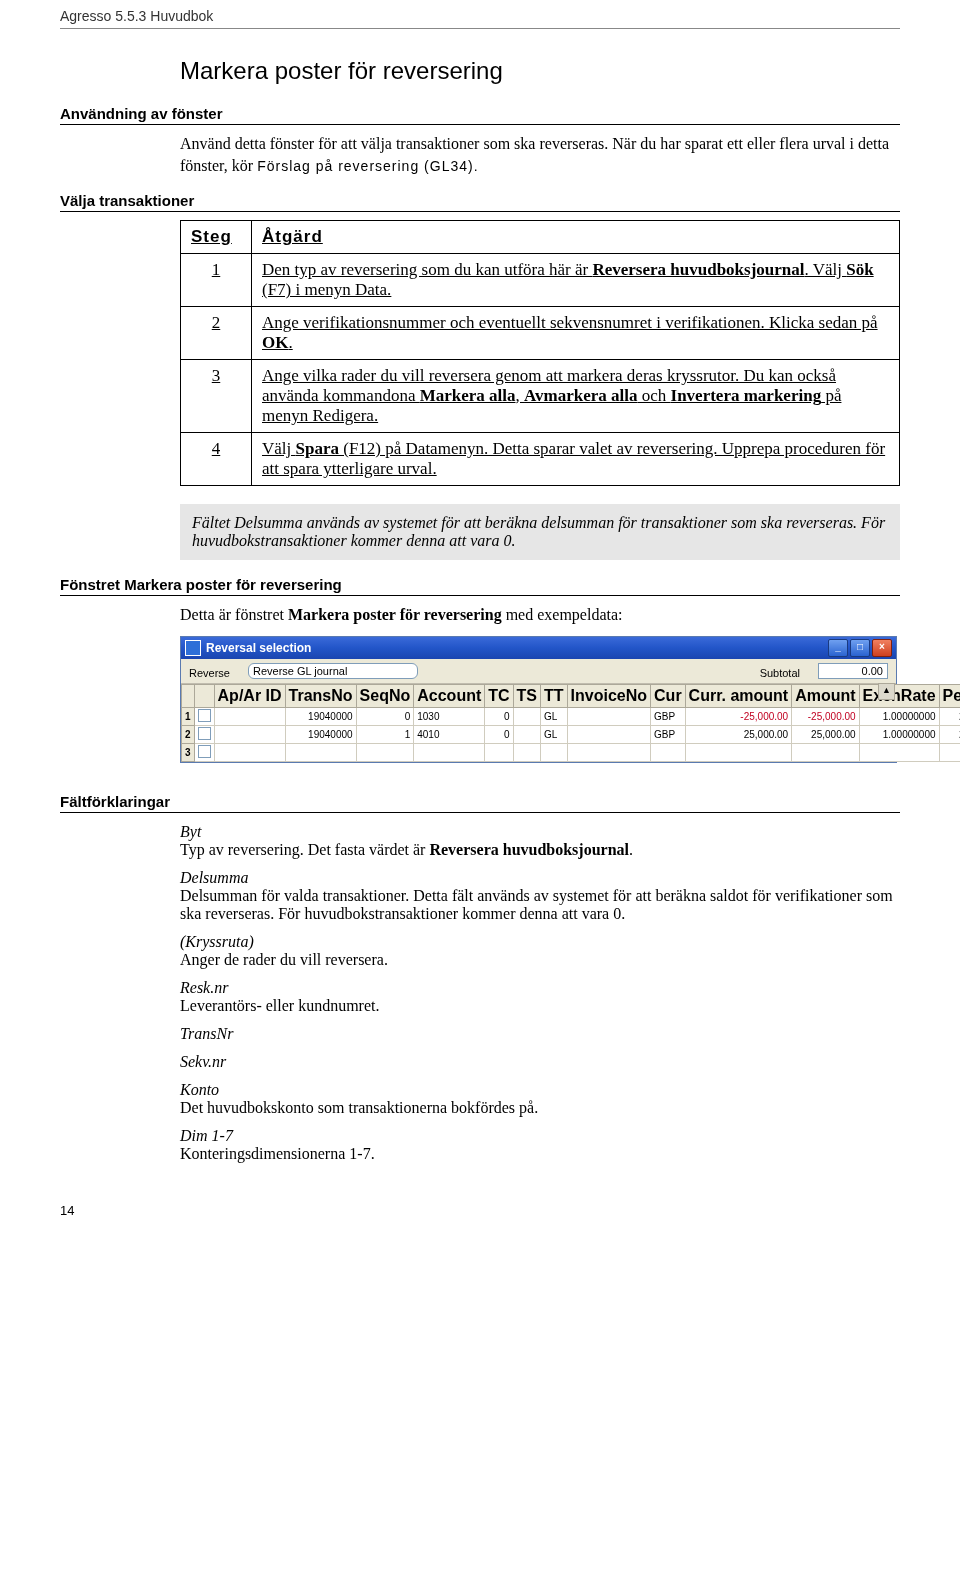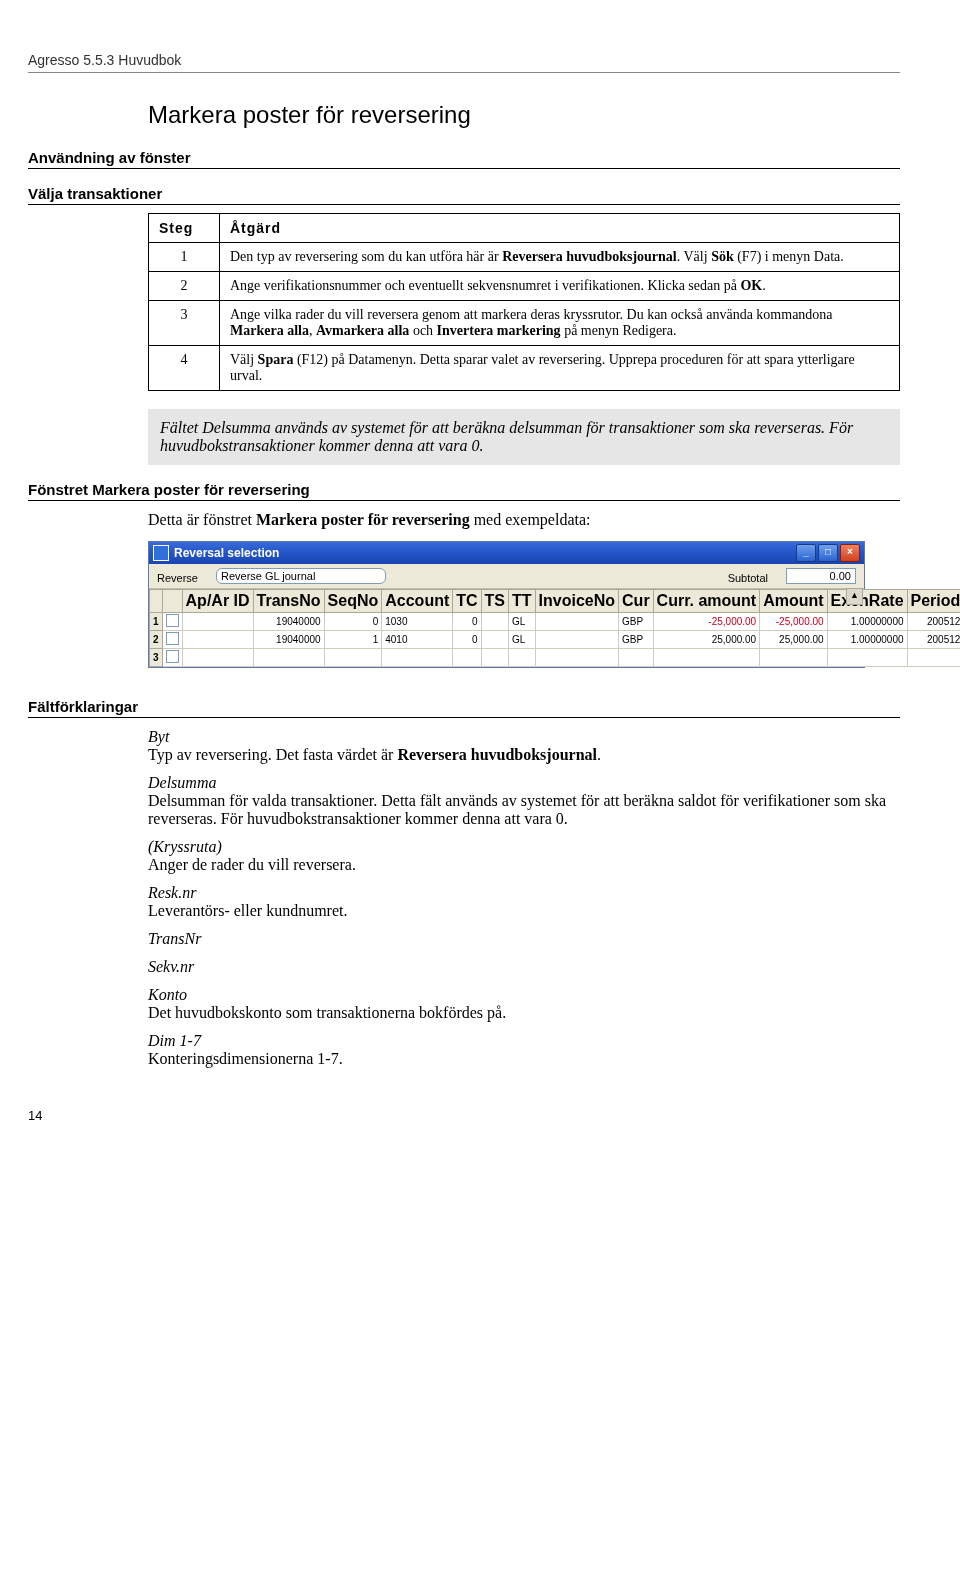--- a/index.html
+++ b/index.html
@@ -5,22 +5,21 @@
   body {
     margin: 0;
     padding: 0;
     font-family: "Times New Roman", Times, serif;
     font-size: 16px;
     color: #000;
     background: #fff;
     width: 960px;
   }
   .page {
-    padding: 0 60px 40px 28px;
-    margin-top: 44px;
+    padding: 0 60px 40px 60px;
   }
   .header {
     font-family: Arial, Helvetica, sans-serif;
     font-size: 14px;
     color: #333;
     padding: 8px 0 4px 0;
     border-bottom: 1px solid #888;
     margin-bottom: 28px;
   }
   h1.title {
@@ -45,21 +44,22 @@
   table.steps {
     border-collapse: collapse;
     width: 100%;
     margin: 8px 0 18px 0;
   }
   table.steps th, table.steps td {
     border: 1px solid #000;
     padding: 6px 10px;
     vertical-align: top;
     text-align: left;
-    font-size: 14px;
+    font-size: 17px;
+    text-decoration: underline;
   }
   table.steps th {
     font-family: Arial, Helvetica, sans-serif;
     font-weight: bold;
     letter-spacing: 1px;
   }
   table.steps td.stepno {
     text-align: center;
     width: 50px;
   }
@@ -170,20 +170,25 @@
 </style>
 </head>
 <body>
 
 <div class="page">
   <div class="header">Agresso 5.5.3 Huvudbok</div>
 
   <h1 class="title">Markera poster för reversering</h1>
 
   <h2 class="section">Användning av fönster</h2>
+  <div class="body-indent">
+    <p>
+      <span>Använd detta fönster för att välja transaktioner som ska reverseras. När du har sparat ett eller flera urval i detta fönster, kör </span><span class="mono">Förslag på reversering (GL34).</span>
+    </p>
+  </div>
 
   <h2 class="section">Välja transaktioner</h2>
   <div class="body-indent">
     <table class="steps">
       <thead>
         <tr>
           <th>Steg</th>
           <th>Åtgärd</th>
         </tr>
       </thead>

